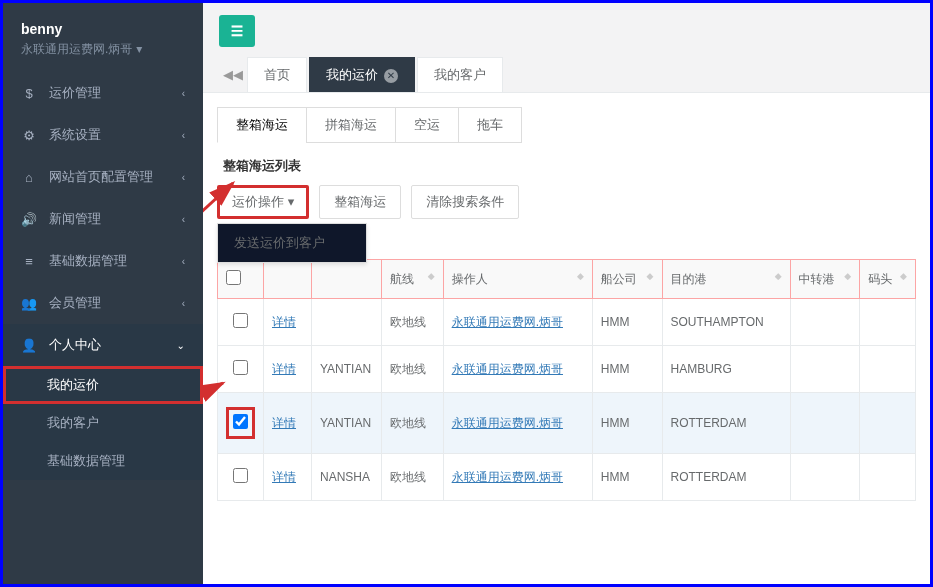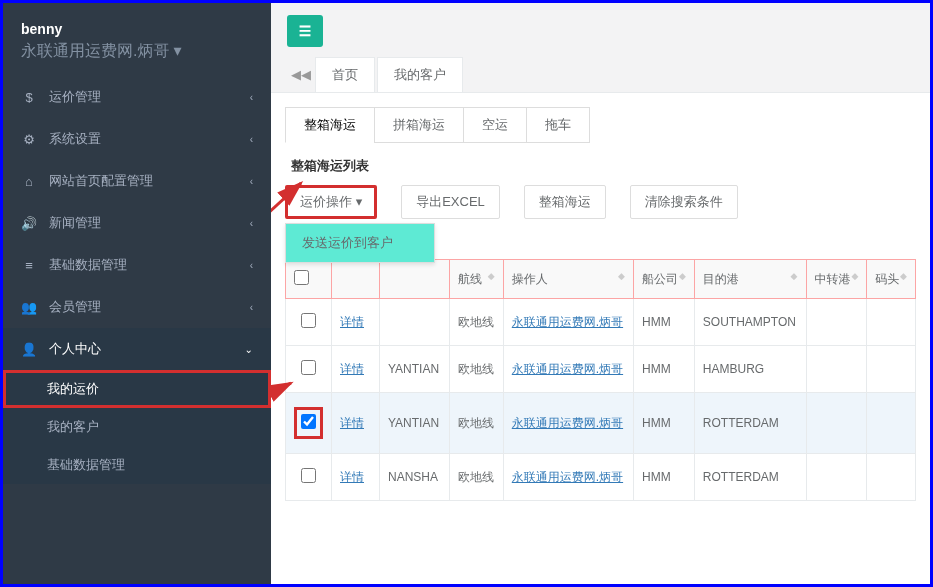--- a/index.html
+++ b/index.html
@@ -1,23 +1,23 @@
 <!DOCTYPE html>
 <html><head>
 <meta charset="utf-8">
 <style>
 * { box-sizing: border-box; margin: 0; padding: 0; }
 body { font-family: "Microsoft YaHei", Arial, sans-serif; font-size: 13px; color: #333; background: #fff; }
 .app { width: 933px; height: 587px; border: 3px solid #0000FF; display: flex; overflow: hidden; }
 
 
-.sidebar { width: 268px; background: #2f3a46; color: #a7b1c2; display: flex; flex-direction: column; flex-shrink: 0; }
+.sidebar { width: 200px; background: #2f3a46; color: #a7b1c2; display: flex; flex-direction: column; flex-shrink: 0; }
 .user-block { padding: 18px 18px 14px 18px; }
 .user-name { color: #fff; font-weight: bold; font-size: 14px; margin-bottom: 4px; }
-.user-sub { color: #8391a2; font-size: 16px; }
+.user-sub { color: #8391a2; font-size: 12px; }
 .user-sub .caret { display: inline-block; margin-left: 4px; }
 .nav { list-style: none; }
 .nav-item { display: flex; align-items: center; padding: 12px 18px; cursor: pointer; color: #a7b1c2; }
 .nav-item.expanded { background: #293846; color: #fff; }
 .nav-item .icon { width: 16px; margin-right: 12px; font-size: 13px; text-align: center; }
 .nav-item .chev { margin-left: auto; font-size: 10px; }
 .nav-sub { list-style: none; background: #293846; }
 .nav-sub-item { padding: 10px 18px 10px 44px; cursor: pointer; color: #a7b1c2; font-size: 13px; }
 .nav-sub-item.active { color: #fff; }
 .nav-sub-item.active-border { border: 3px solid #d32f2f; padding: 7px 15px 7px 41px; }
@@ -33,25 +33,25 @@
 .tab.active { background: #2f3a46; color: #fff; border-color: #2f3a46; }
 .tab .close { margin-left: 6px; display: inline-block; width: 14px; height: 14px; border-radius: 50%; background: rgba(255,255,255,0.5); color: #2f3a46; font-size: 10px; text-align: center; line-height: 14px; }
 
 .content { flex: 1; background: #fff; padding: 14px; overflow: auto; }
 .type-tabs { display: flex; }
 .type-tab { padding: 8px 18px; border: 1px solid #ddd; background: #fff; cursor: pointer; color: #676a6c; margin-right: -1px; }
 .type-tab.active { border-bottom-color: #fff; color: #000000; font-weight: 500; }
 
 .panel-title { font-weight: bold; margin: 14px 0 10px 6px; color: #333; }
 
-.toolbar { display: flex; gap: 24px; margin-bottom: 10px; position: relative; }
+.toolbar { display: flex; gap: 10px; margin-bottom: 10px; position: relative; }
 .btn { padding: 7px 14px; border: 1px solid #ddd; background: #fff; cursor: pointer; color: #676a6c; border-radius: 2px; }
 .btn.redbox { border: 3px solid #d32f2f; padding: 5px 12px; }
 
-.dropdown-menu { position: absolute; top: 38px; left: 0; background: #5eead4; border: 1px solid #ddd; min-width: 150px; z-index: 10; box-shadow: 0 2px 4px rgba(0,0,0,0.1); }
+.dropdown-menu { position: absolute; top: 38px; left: 0; background: #0f172a; border: 1px solid #ddd; min-width: 150px; z-index: 10; box-shadow: 0 2px 4px rgba(0,0,0,0.1); }
 .dd-item { padding: 10px 16px; cursor: pointer; color: #676a6c; }
 .dd-item.redbox { border: 3px solid #d32f2f; padding: 7px 13px; }
 
 
 table { width: 100%; border-collapse: collapse; margin-top: 40px; }
 th { background: #f9f9f9; border: 1px solid #fca5a5; padding: 10px 8px; font-weight: 500; color: #676a6c; text-align: left; font-size: 12px; }
 th .sort { float: right; color: #ccc; font-size: 9px; }
 td { border: 1px solid #e7eaec; padding: 14px 8px; color: #676a6c; font-size: 12px; vertical-align: middle; }
 tr.selected td { background: #eef5fb; }
 td a { color: #337ab7; text-decoration: underline; }
@@ -122,38 +122,38 @@
       <div class="hamburger">
           <span>☰</span>
         </div>
     </div>
     <div class="tabbar">
       <div class="tab-back">
           <span>◀◀</span>
         </div>
       <div id="tabs" style="display:flex;">
           <div class="tab"><span>首页</span></div>
+          <div class="tab active"><span>我的运价</span><span class="close">✕</span></div>
           <div class="tab"><span>我的客户</span></div>
         </div>
     </div>
 
     <div class="content" style="position:relative;">
       <div class="type-tabs" id="type-tabs">
           <div class="type-tab active">整箱海运</div>
           <div class="type-tab">拼箱海运</div>
           <div class="type-tab">空运</div>
           <div class="type-tab">拖车</div>
         </div>
       <div class="panel-title">整箱海运列表</div>
 
       <div class="toolbar">
         <div class="btn redbox">
           <span>运价操作</span> <span>▾</span>
         </div>
-        <div class="btn">导出EXCEL</div>
         <div class="btn">整箱海运</div>
         <div class="btn">清除搜索条件</div>
 
         <div class="dropdown-menu">
           <div class="dd-item">发送运价到客户</div>
         </div>
       </div>
 
       <table>
         <thead>

